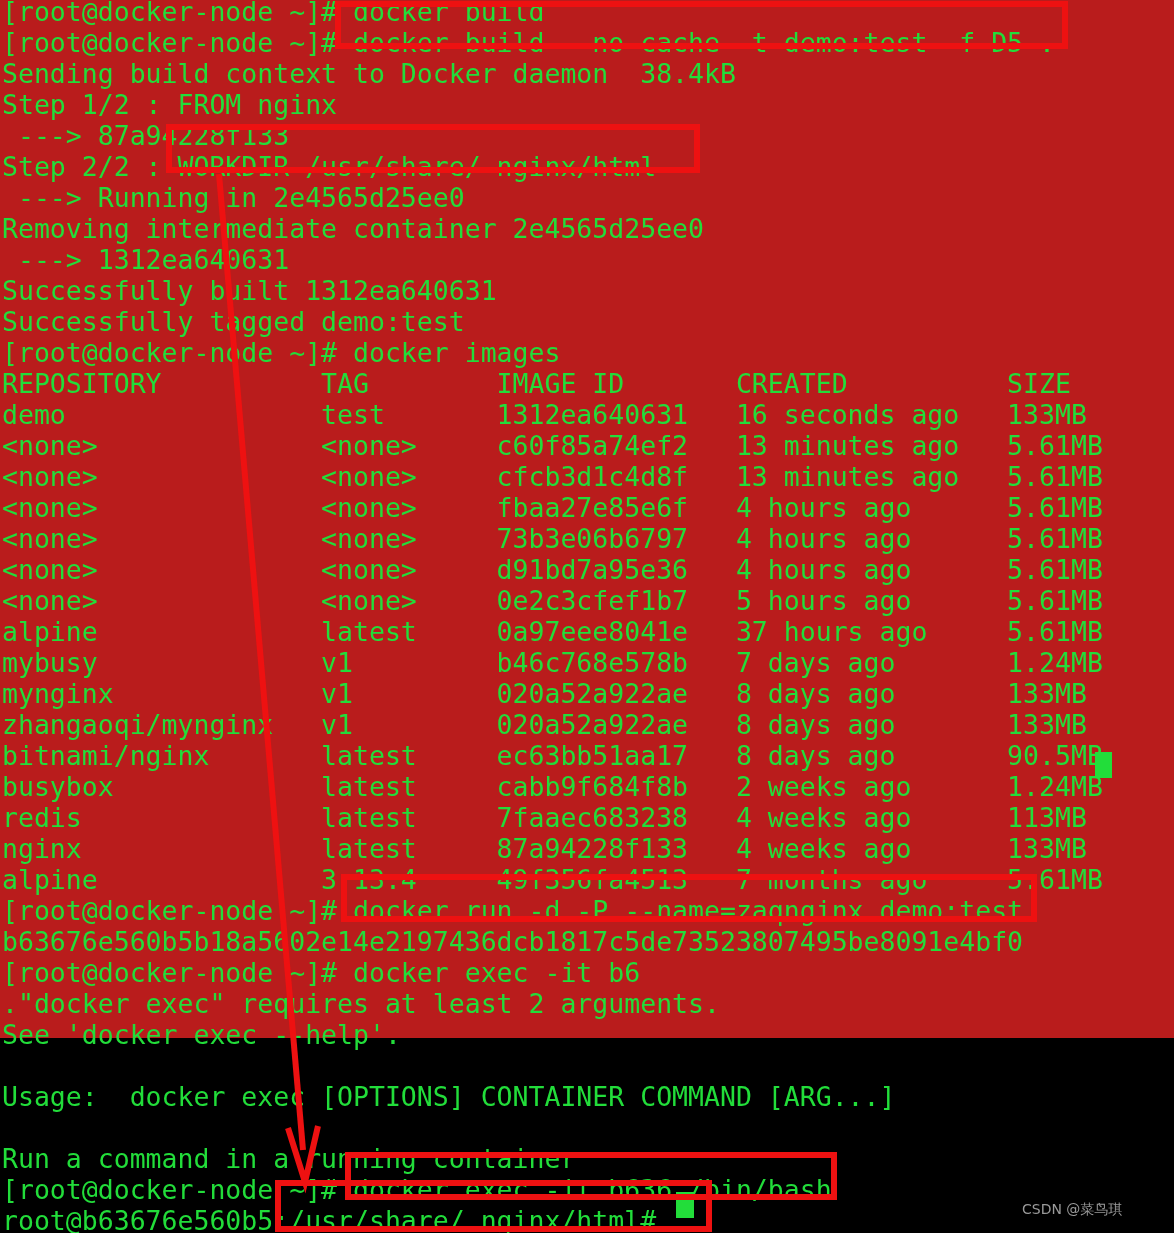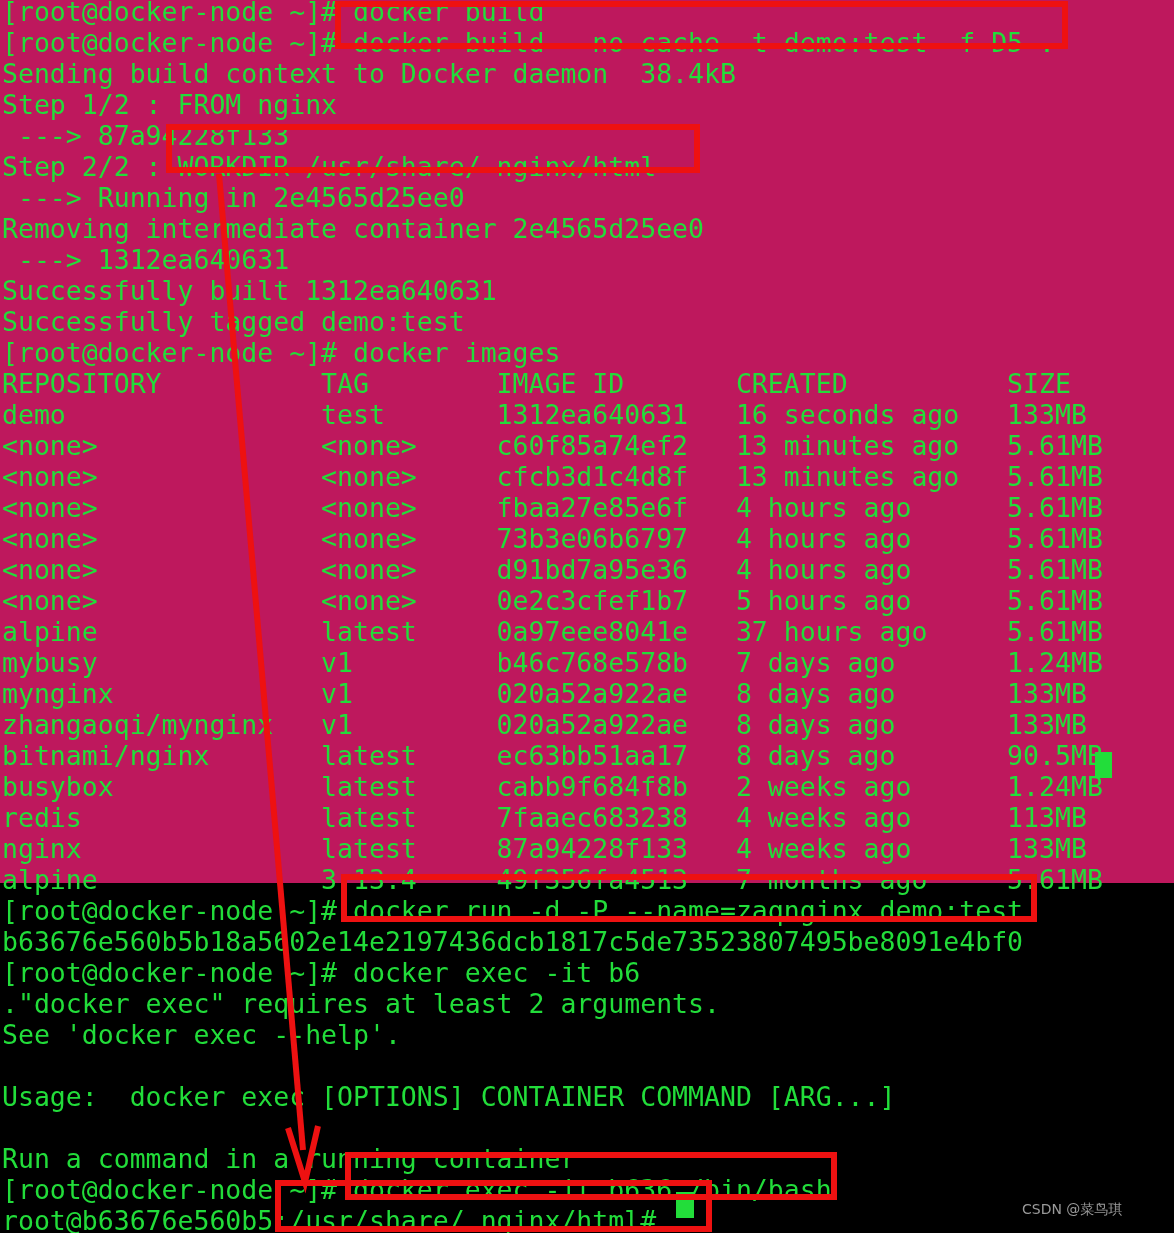--- a/index.html
+++ b/index.html
@@ -13,22 +13,22 @@
     position: relative;
     overflow: hidden;
     font-family: "DejaVu Sans Mono", "Liberation Mono", monospace;
   }
 
   #terminal {
     position: absolute;
     left: 0;
     top: 0;
     width: 1174px;
-    height: 883px;
-    background: #be185d;
+    height: 1038px;
+    background: #b91c1c;
   }
 
   .line {
     position: absolute;
     left: 0;
     width: 1174px;
     height: 31px;
     line-height: 31px;
     white-space: pre;
     color: #22dd3a;

